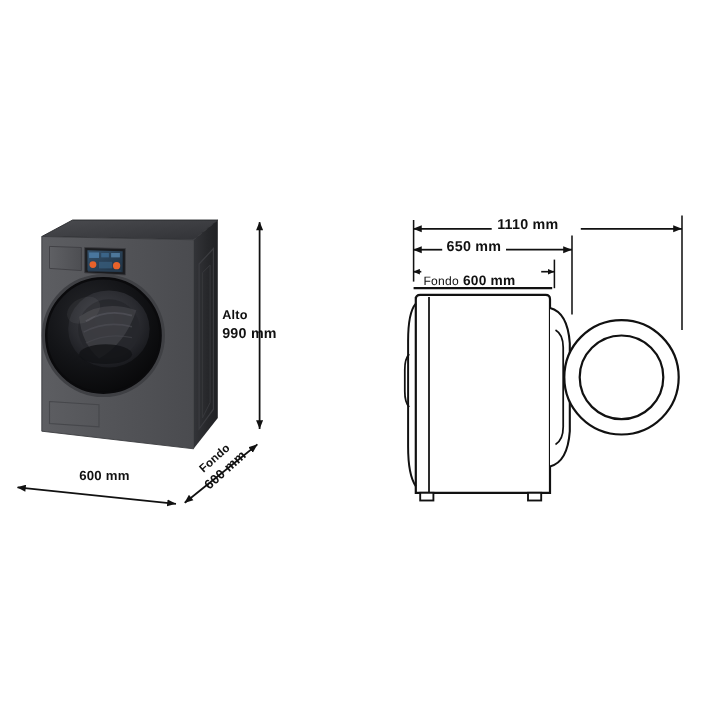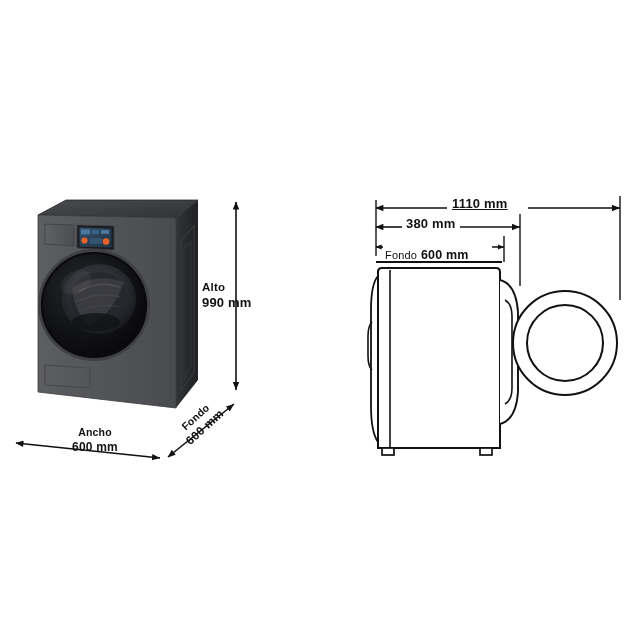--- a/index.html
+++ b/index.html
@@ -70,21 +70,20 @@
     display: block;
     font-size: 10.5px;
     font-weight: 700;
   }
   
   #label-1110 {
     left: 452px;
     top: 196px;
     font-size: 13px;
     font-weight: 700;
-    text-decoration: underline;
   }
   #label-650 {
     left: 406px;
     top: 216px;
     font-size: 13px;
     font-weight: 700;
   }
   #label-fondo-600 {
     left: 385px;
     top: 248px;
@@ -265,33 +264,32 @@
     <rect x="480" y="448" width="12" height="7" fill="#ffffff" stroke="#111111" stroke-width="1.7"></rect>
   </g>
 </svg>
 
 <div class="dim-text" id="label-alto">
   <span class="small">Alto</span>
   <span>990 mm</span>
 </div>
 
 <div class="dim-text" id="label-ancho">
-  <span class="small">Ancho</span>
   <span>600 mm</span>
 </div>
 
 <div class="dim-text" id="label-fondo-iso">
   <span class="small">Fondo</span>
   <span>600 mm</span>
 </div>
 
 <div class="dim-text" id="label-1110">
   <span>1110 mm</span>
 </div>
 
 <div class="dim-text" id="label-650">
-  <span>380 mm</span>
+  <span>650 mm</span>
 </div>
 
 <div class="dim-text" id="label-fondo-600">
   <span class="lead">Fondo</span>
   <span>600 mm</span>
 </div>
 
 </body></html>

